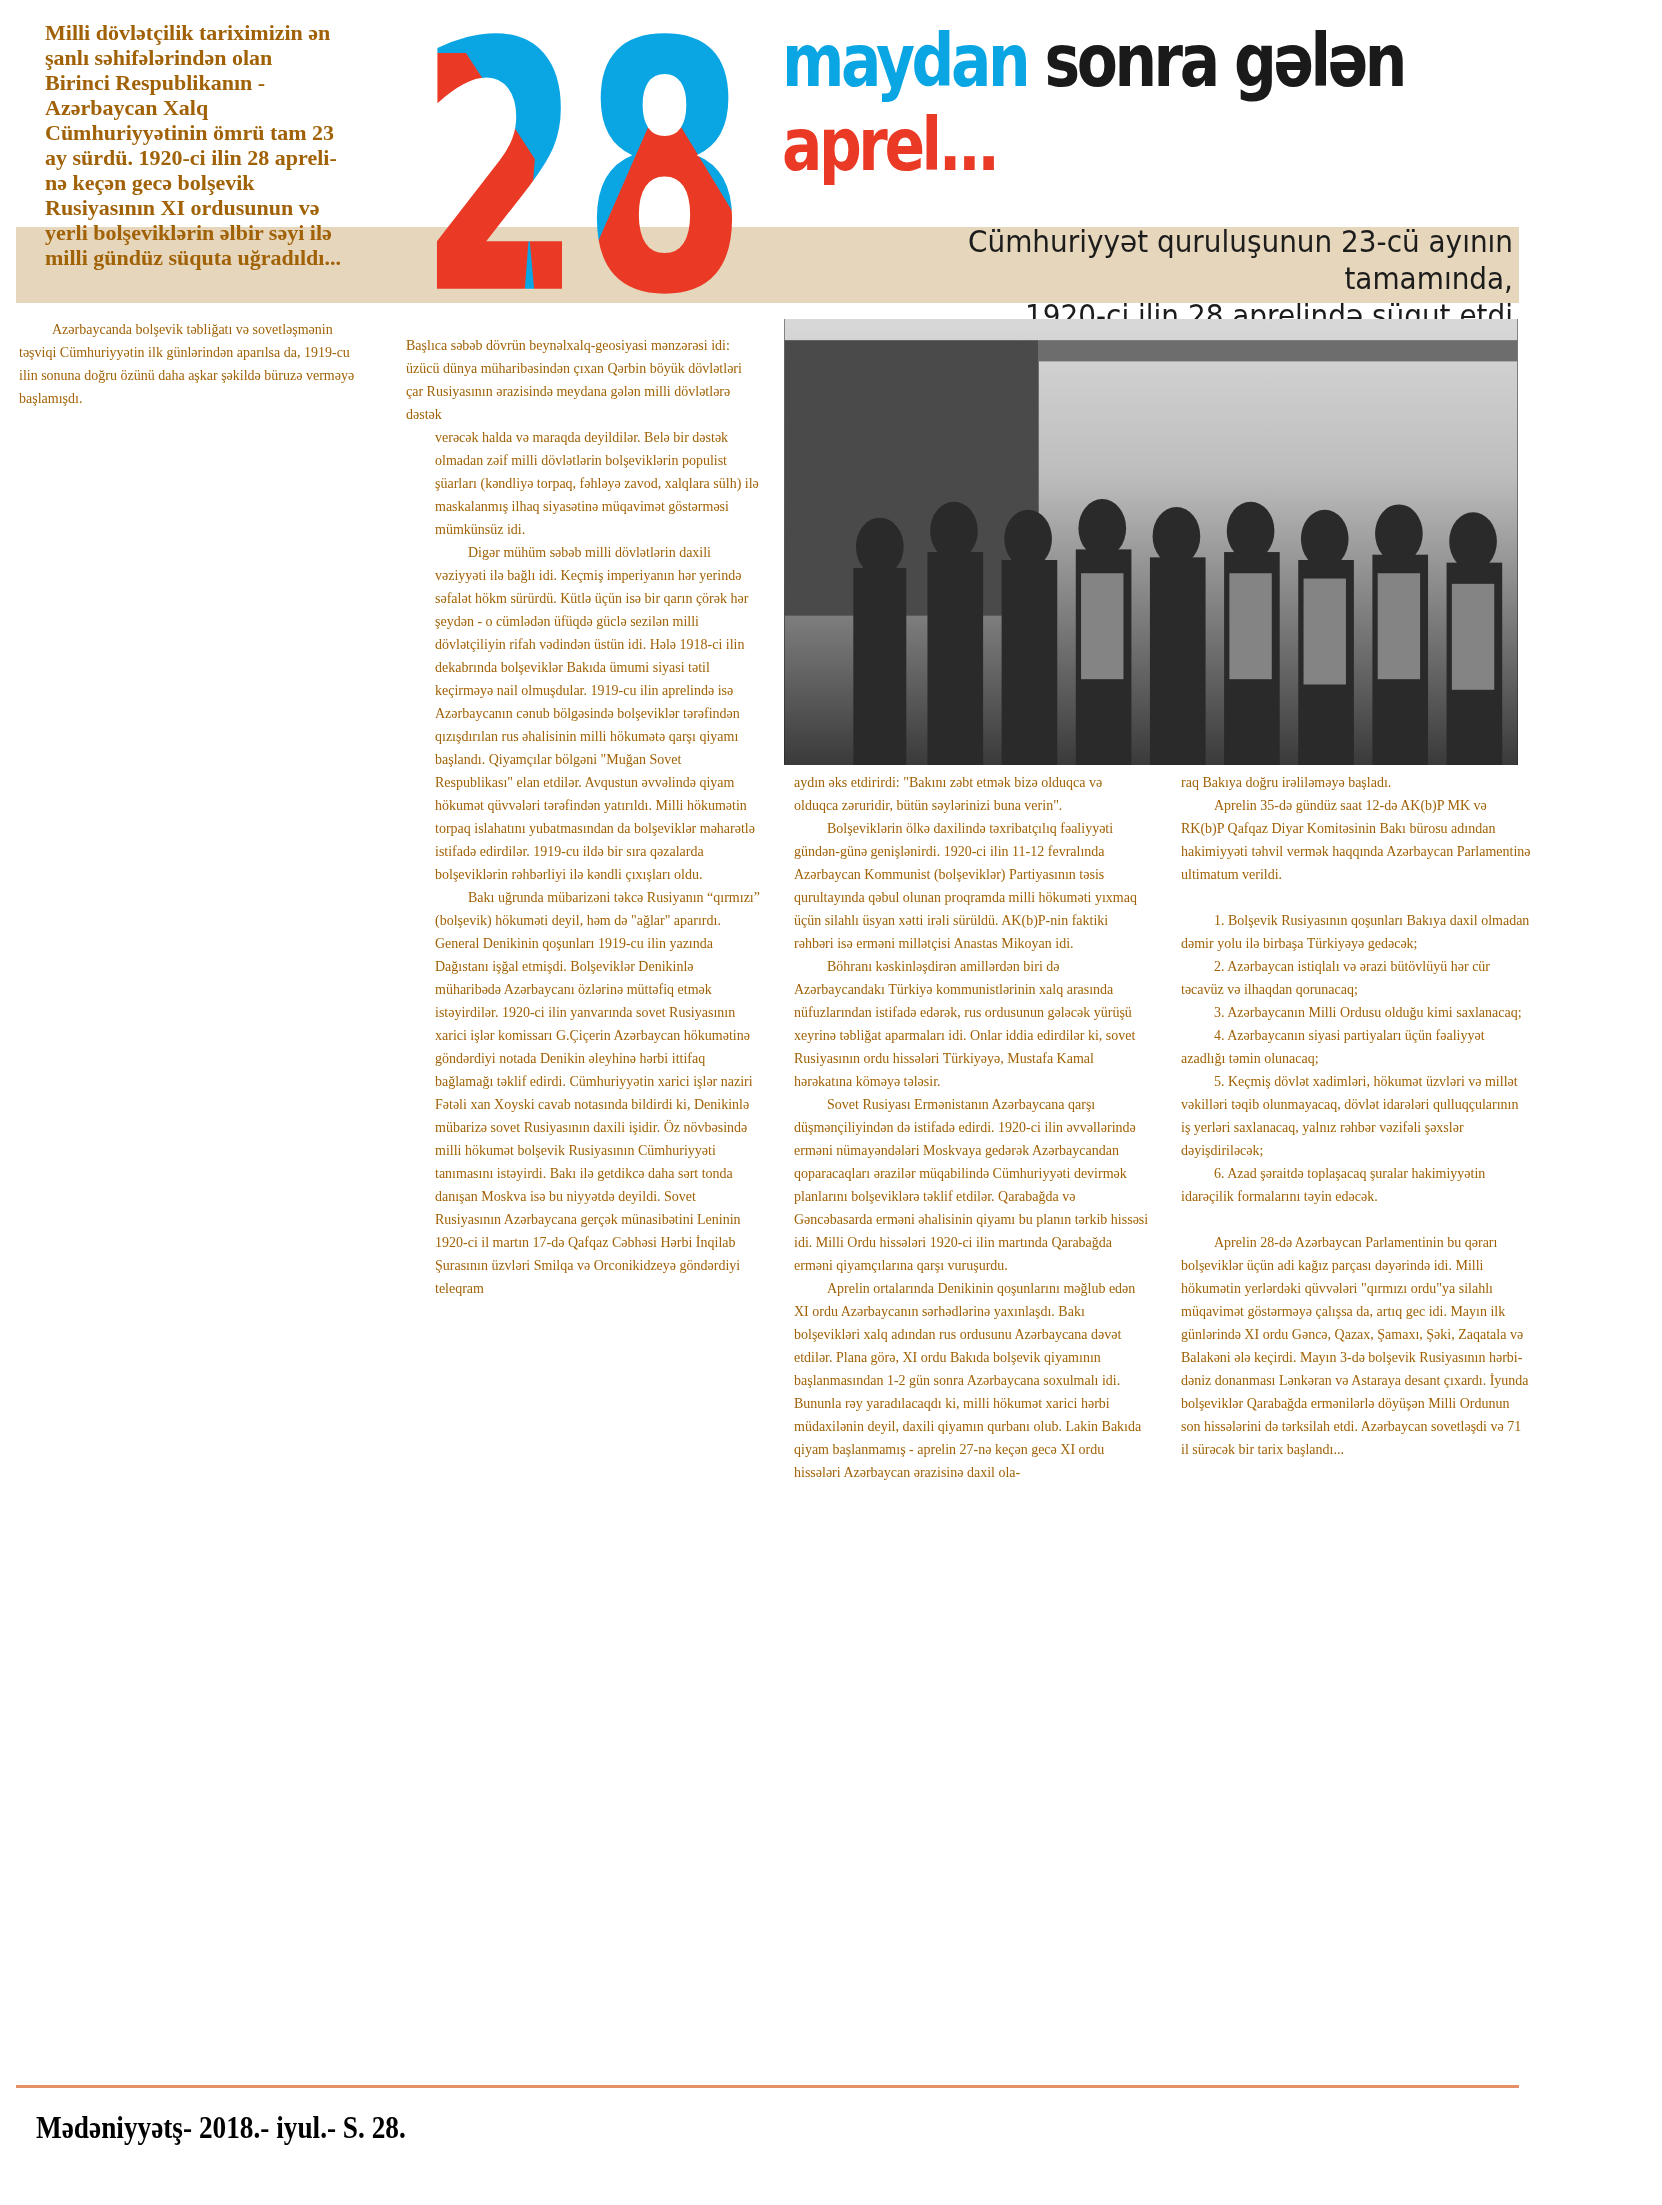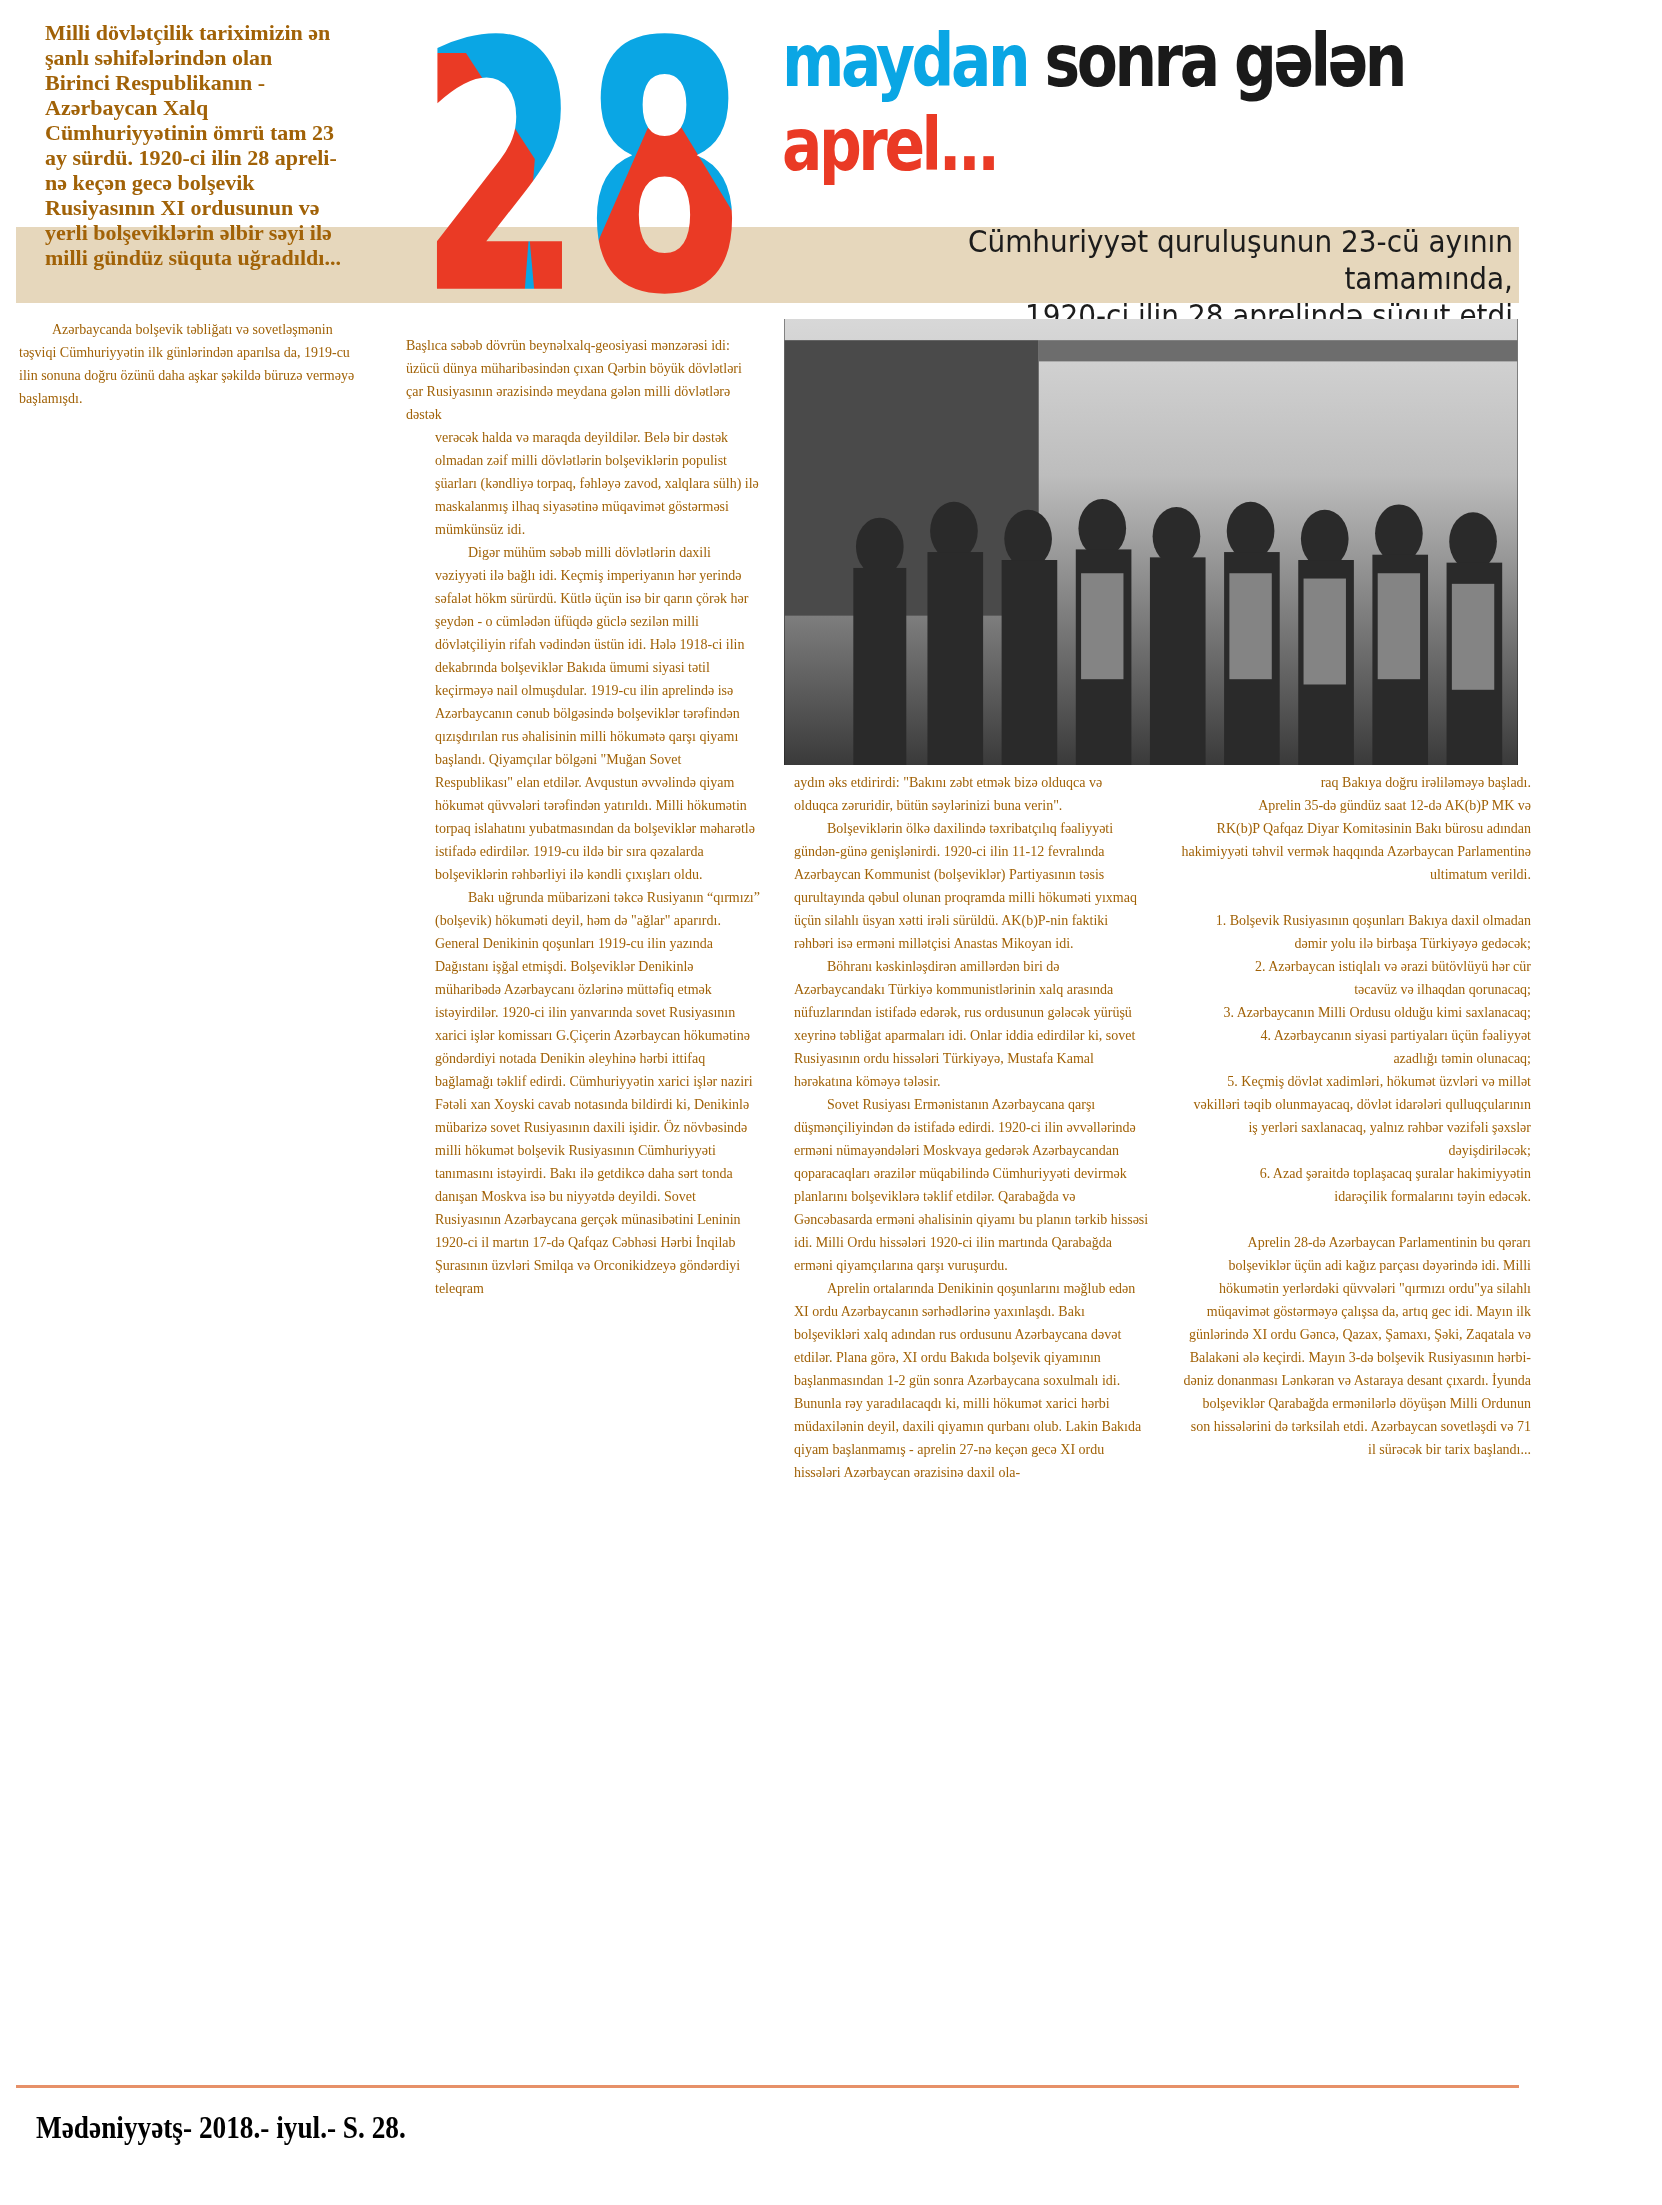--- a/index.html
+++ b/index.html
@@ -15,21 +15,21 @@
   .subhead { position:absolute; right:149px; top:223px; width:742px; text-align:right; font-family:"DejaVu Sans", sans-serif; font-size:31px; line-height:37px; color:#1c1c1c; transform:scaleX(0.9); transform-origin:right; }
   .photo { position:absolute; left:784px; top:319px; width:734px; height:446px; background:#1c1c1c; overflow:hidden; }
   .col { position:absolute; font-family:"Liberation Serif", serif; font-size:14px; line-height:23px; color:#a16207; text-align:left; }
   .col p { margin:0; text-indent:33px; }
   .col p.noind { text-indent:0; }
   .col p.gap { margin-top:23px; }
   .col1 { left:19px; top:318px; width:350px; }
   .col2 { left:406px; top:318px; width:355px;margin-top:16px; }
   .col2 .indented { padding-left:29px; }
   .col3 { left:794px; top:771px; width:355px; }
-  .col4 { left:1181px; top:771px; width:350px;text-align:right; }
+  .col4 { left:1181px; top:771px; width:350px; }
   .rule { position:absolute; left:16px; top:2085px; width:1503px; height:3.2px; background:#e69068; }
   .footer { position:absolute; left:36px; top:2110px; font-family:"Liberation Serif", serif; font-weight:bold; font-size:31px; color:#000; transform:scaleX(0.88); transform-origin:left; white-space:nowrap; }
 </style>
 </head>
 <body>
 
 <div class="band"></div>
 
 <div class="intro">
   <div>Milli dövlətçilik tariximizin ən</div>

